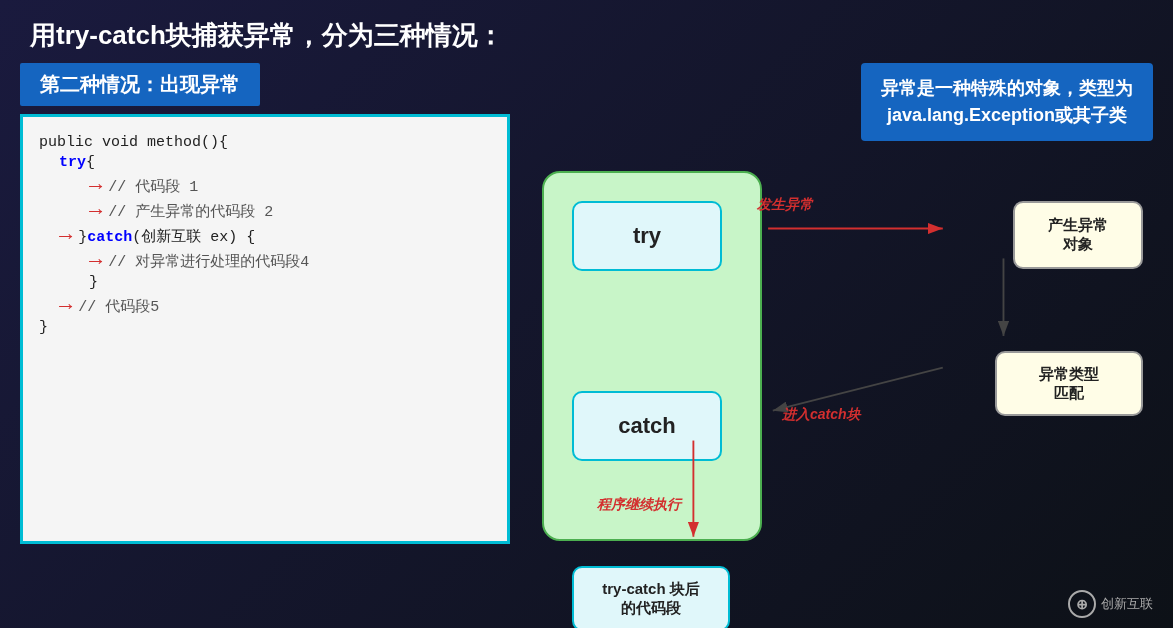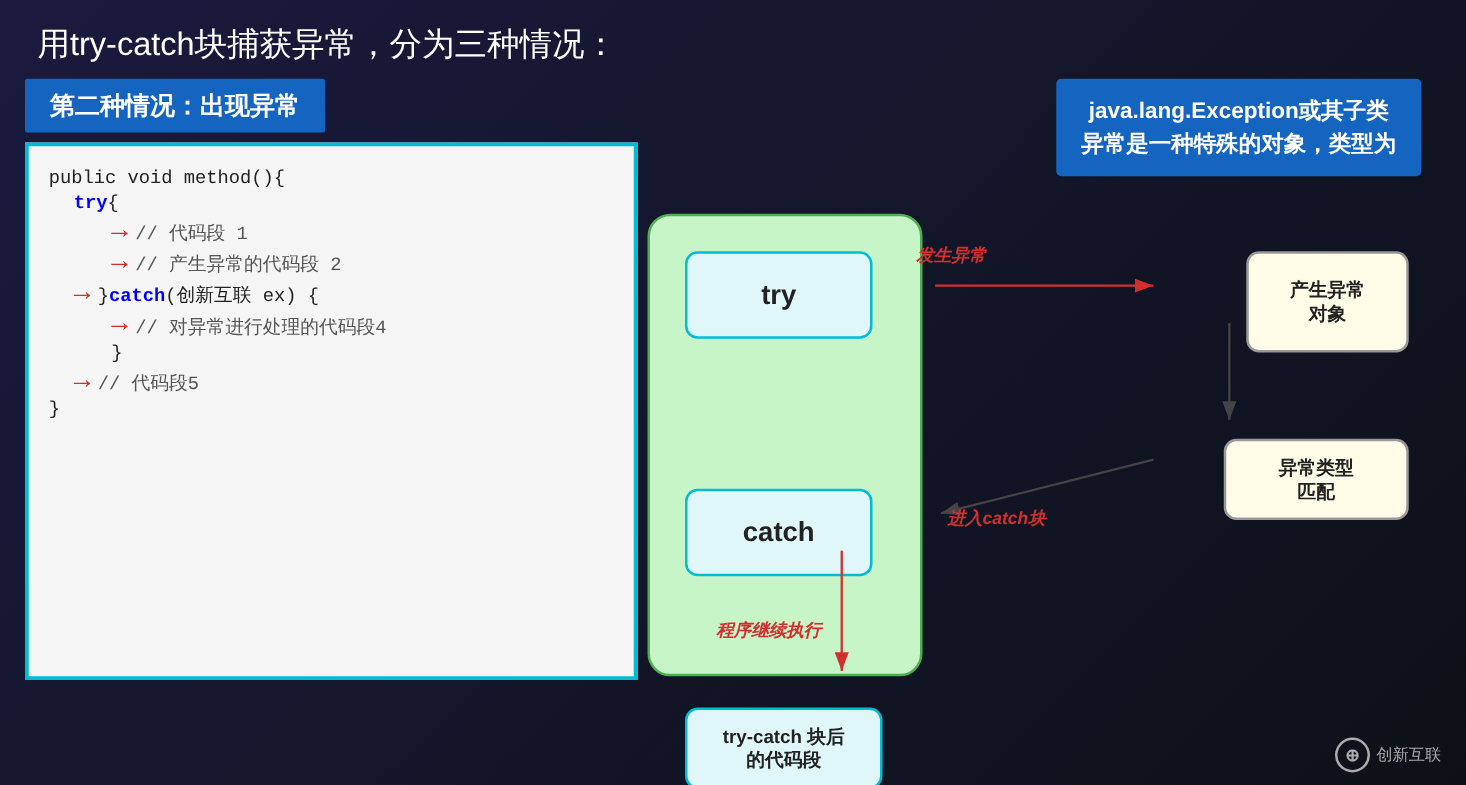--- a/index.html
+++ b/index.html
@@ -18,27 +18,27 @@
       background: #1a1a2e;
       position: relative;
       display: flex;
       flex-direction: column;
       background: linear-gradient(135deg, #1a1a3e 0%, #0d1117 100%);
     }
     .title-bar {
       padding: 18px 30px 10px 30px;
       color: white;
       font-size: 26px;
-      font-weight: normal;
+      font-weight: bold;
     }
     .main-content {
       display: flex;
       flex: 1;
-      padding: 0 36px 10px 20px;
-      gap: 8px;
+      padding: 0 20px 10px 20px;
+      gap: 32px;
     }
     .left-panel {
       width: 490px;
       flex-shrink: 0;
       position: relative;
     }
     .case-label {
       background: #1565C0;
       color: white;
       font-size: 20px;
@@ -167,21 +167,21 @@
       font-weight: bold;
       color: #222;
       text-align: center;
     }
     
     .box-exception-obj {
       position: absolute;
       right: 10px;
       top: 50px;
       width: 130px;
-      height: 81px;
+      height: 68px;
       background: #fffde7;
       border: 2px solid #999;
       border-radius: 10px;
       display: flex;
       align-items: center;
       justify-content: center;
       font-size: 15px;
       font-weight: bold;
       color: #222;
       text-align: center;
@@ -303,22 +303,22 @@
         <div class="code-line">
           <span>}</span>
         </div>
 
       </div>
     </div>
 
     <div class="right-panel">
 
       <div class="info-box">
+        <div>异常是一种特殊的对象，类型为</div>
         <div>java.lang.Exception或其子类</div>
-        <div>异常是一种特殊的对象，类型为</div>
       </div>
 
       <div class="diagram-area">
         <div class="diagram-container">
 
           <div class="big-container"></div>
 
           <div class="box-try">
             <span>try</span>
           </div>

